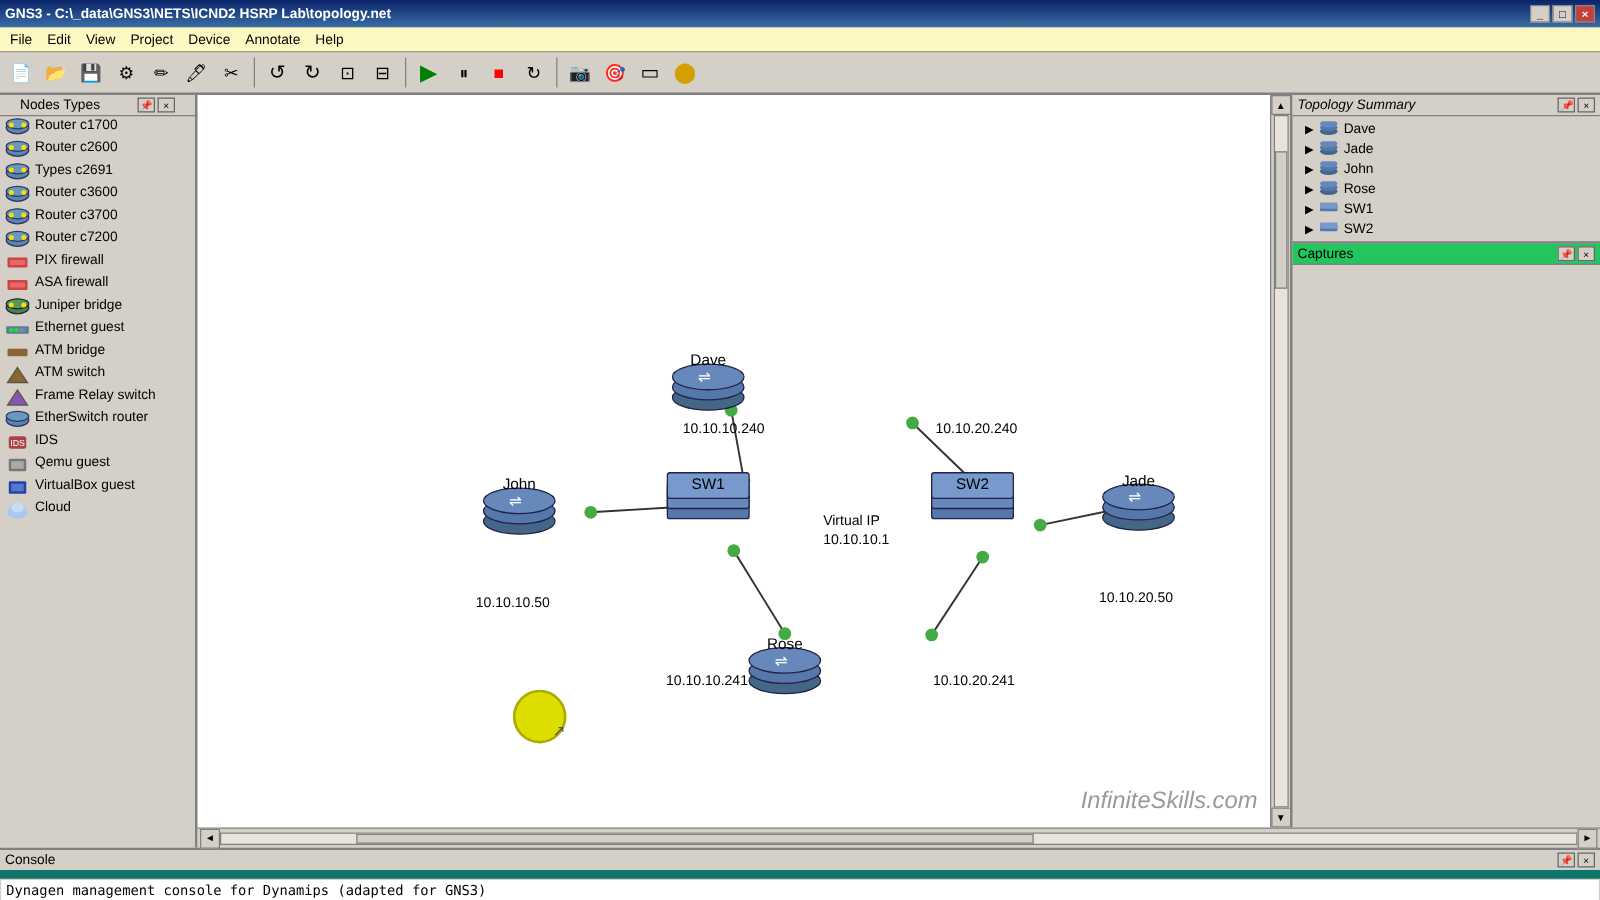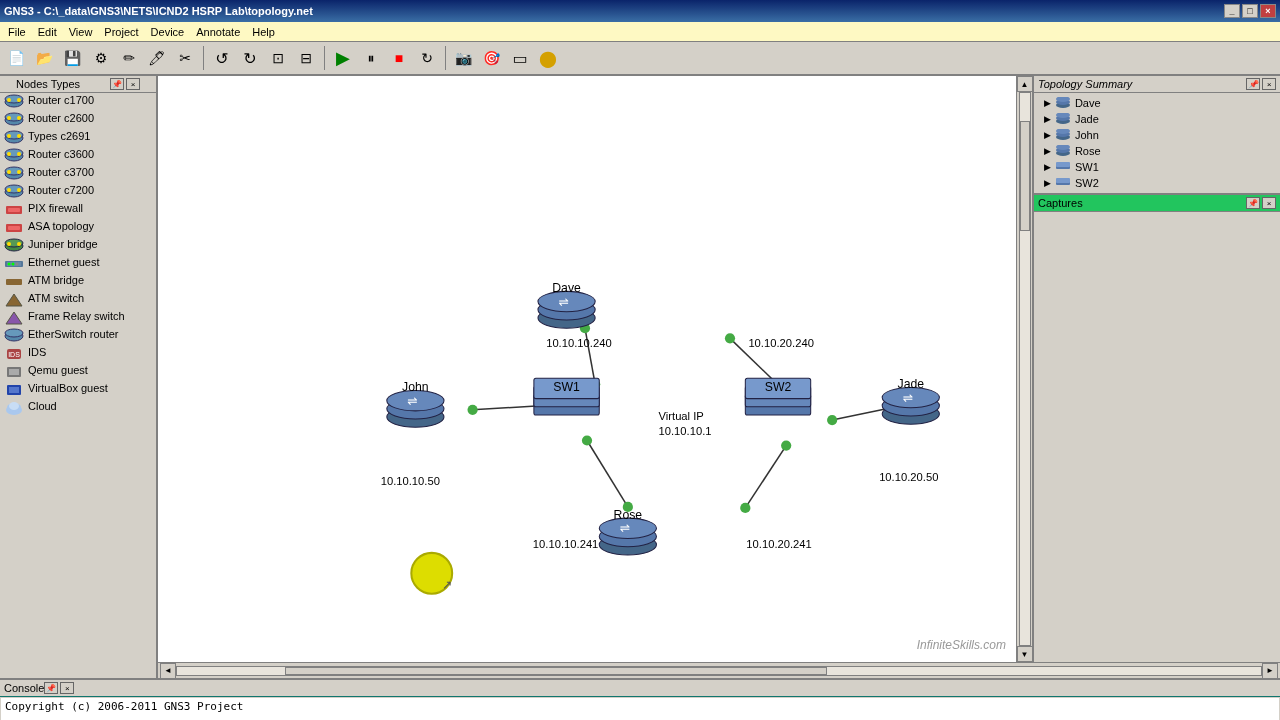--- a/index.html
+++ b/index.html
@@ -164,25 +164,25 @@
     }
 
     
     #console-section {
       height: 105px;
       border-top: 2px solid #808080;
       background: #d4d0c8;
     }
     #console-header {
       background: #d4d0c8;
-      border-bottom: 1px solid #0f766e;
+      border-bottom: 7px solid #0f766e;
       padding: 2px 4px;
       display: flex;
       align-items: center;
-      justify-content: flex-start;
+      justify-content: space-between;
       font-size: 11px;
     }
     #console-header-controls { display: flex; gap: 2px; }
     #console-header-controls span {
       width: 14px; height: 12px; border: 1px solid #666;
       display: flex; align-items: center; justify-content: center;
       font-size: 8px; cursor: pointer; background: #d4d0c8;
     }
     #console-content {
       background: white;
@@ -260,21 +260,21 @@
       background: #e8e4dc;
       border: 1px solid #808080;
       position: relative;
     }
 
     #watermark {
       position: absolute;
       bottom: 10px;
       right: 10px;
       color: #999;
-      font-size: 12px;
+      font-size: 19px;
       font-style: italic;
     }
   </style>
 </head>
 <body>
 
 <div id="titlebar">
   <span>GNS3 - C:\_data\GNS3\NETS\ICND2 HSRP Lab\topology.net</span>
   <div id="titlebar-controls">
     <span>_</span>
@@ -405,21 +405,21 @@
         </div>
         <span>PIX firewall</span>
       </div>
       <div class="node-item">
         <div class="node-icon">
           <svg width="20" height="16" viewBox="0 0 20 16">
               <rect x="2" y="4" width="16" height="8" fill="#cc4444" rx="1"></rect>
               <rect x="4" y="6" width="12" height="4" fill="#ee6666" rx="1"></rect>
             </svg>
         </div>
-        <span>ASA topology</span>
+        <span>ASA firewall</span>
       </div>
       <div class="node-item">
         <div class="node-icon">
           <svg width="20" height="16" viewBox="0 0 20 16">
               <ellipse cx="10" cy="8" rx="9" ry="5" fill="#448844" stroke="#224"></ellipse>
               <ellipse cx="10" cy="5" rx="9" ry="4" fill="#559955" stroke="#224"></ellipse>
               <circle cx="5" cy="6" r="2" fill="#ffdd00"></circle>
               <circle cx="15" cy="6" r="2" fill="#ffdd00"></circle>
             </svg>
         </div>
@@ -700,16 +700,17 @@
 
 <div id="console-section">
   <div id="console-header">
     <span>Console</span>
     <div id="console-header-controls">
       <span>📌</span>
       <span>×</span>
     </div>
   </div>
   <div id="console-content">
+    <div>Dynagen management console for Dynamips (adapted for GNS3)</div>
     <div>Copyright (c) 2006-2011 GNS3 Project</div>
 
   </div>
 </div>
 
 </body></html>

